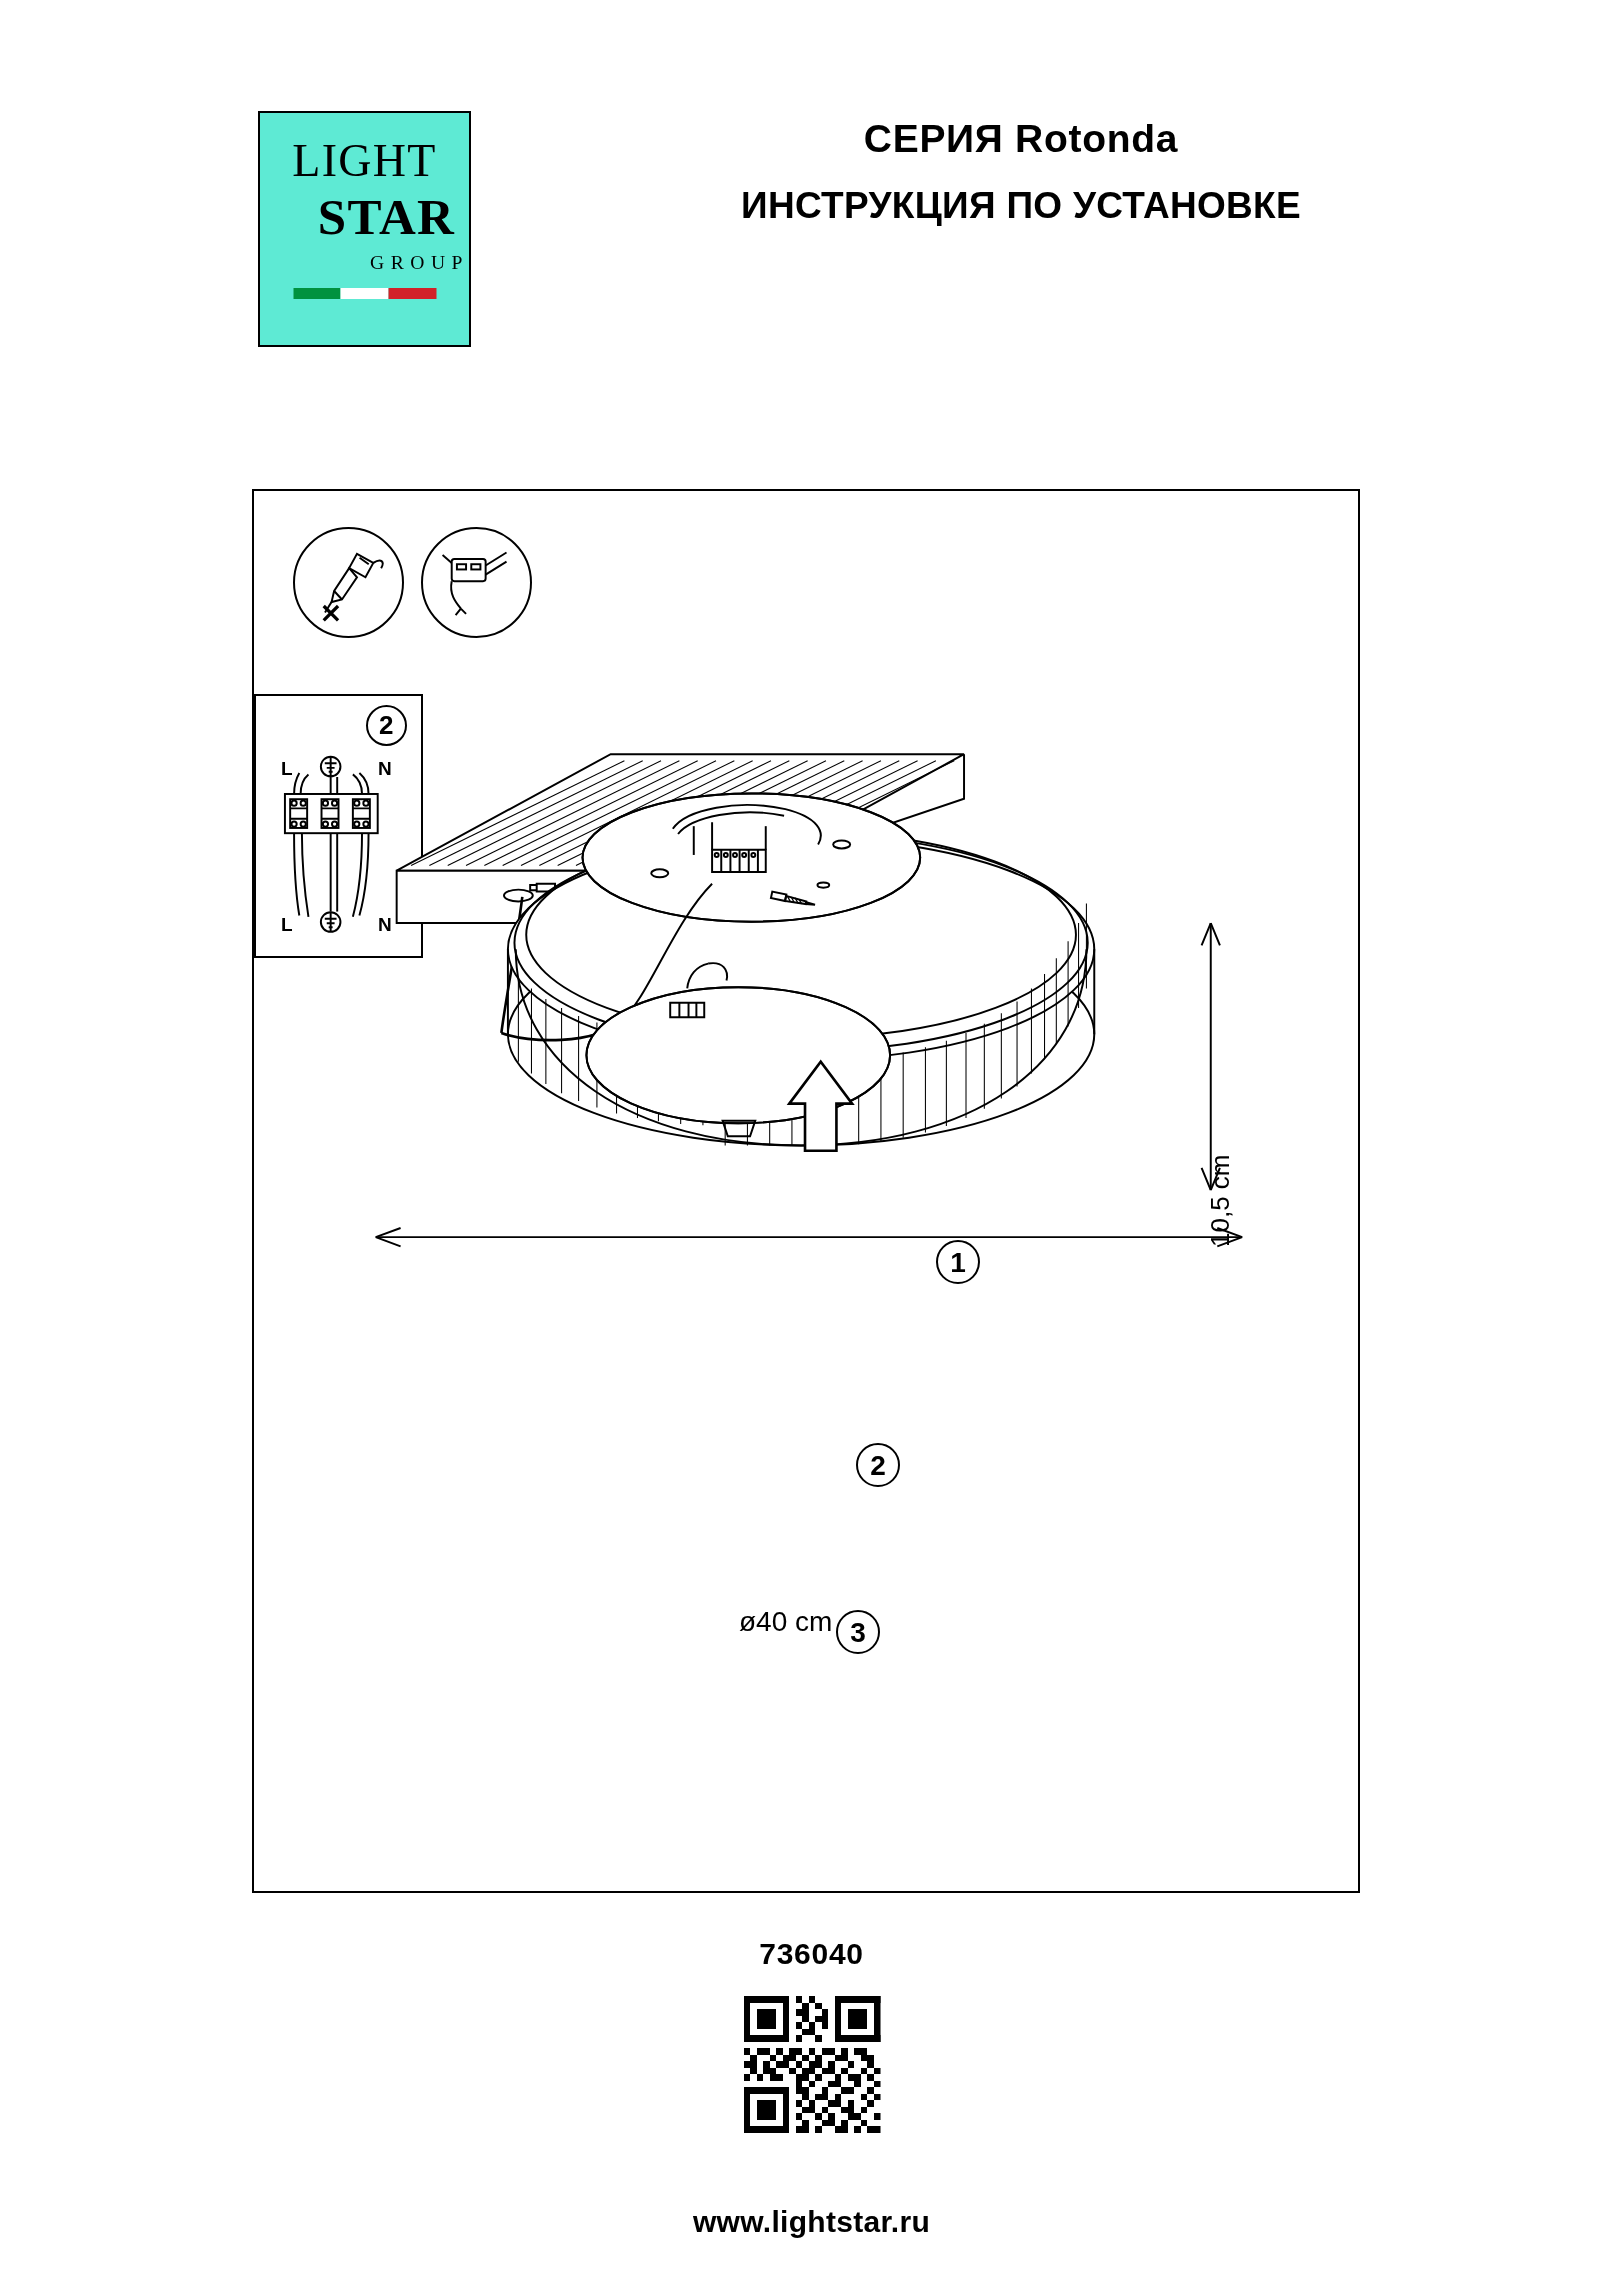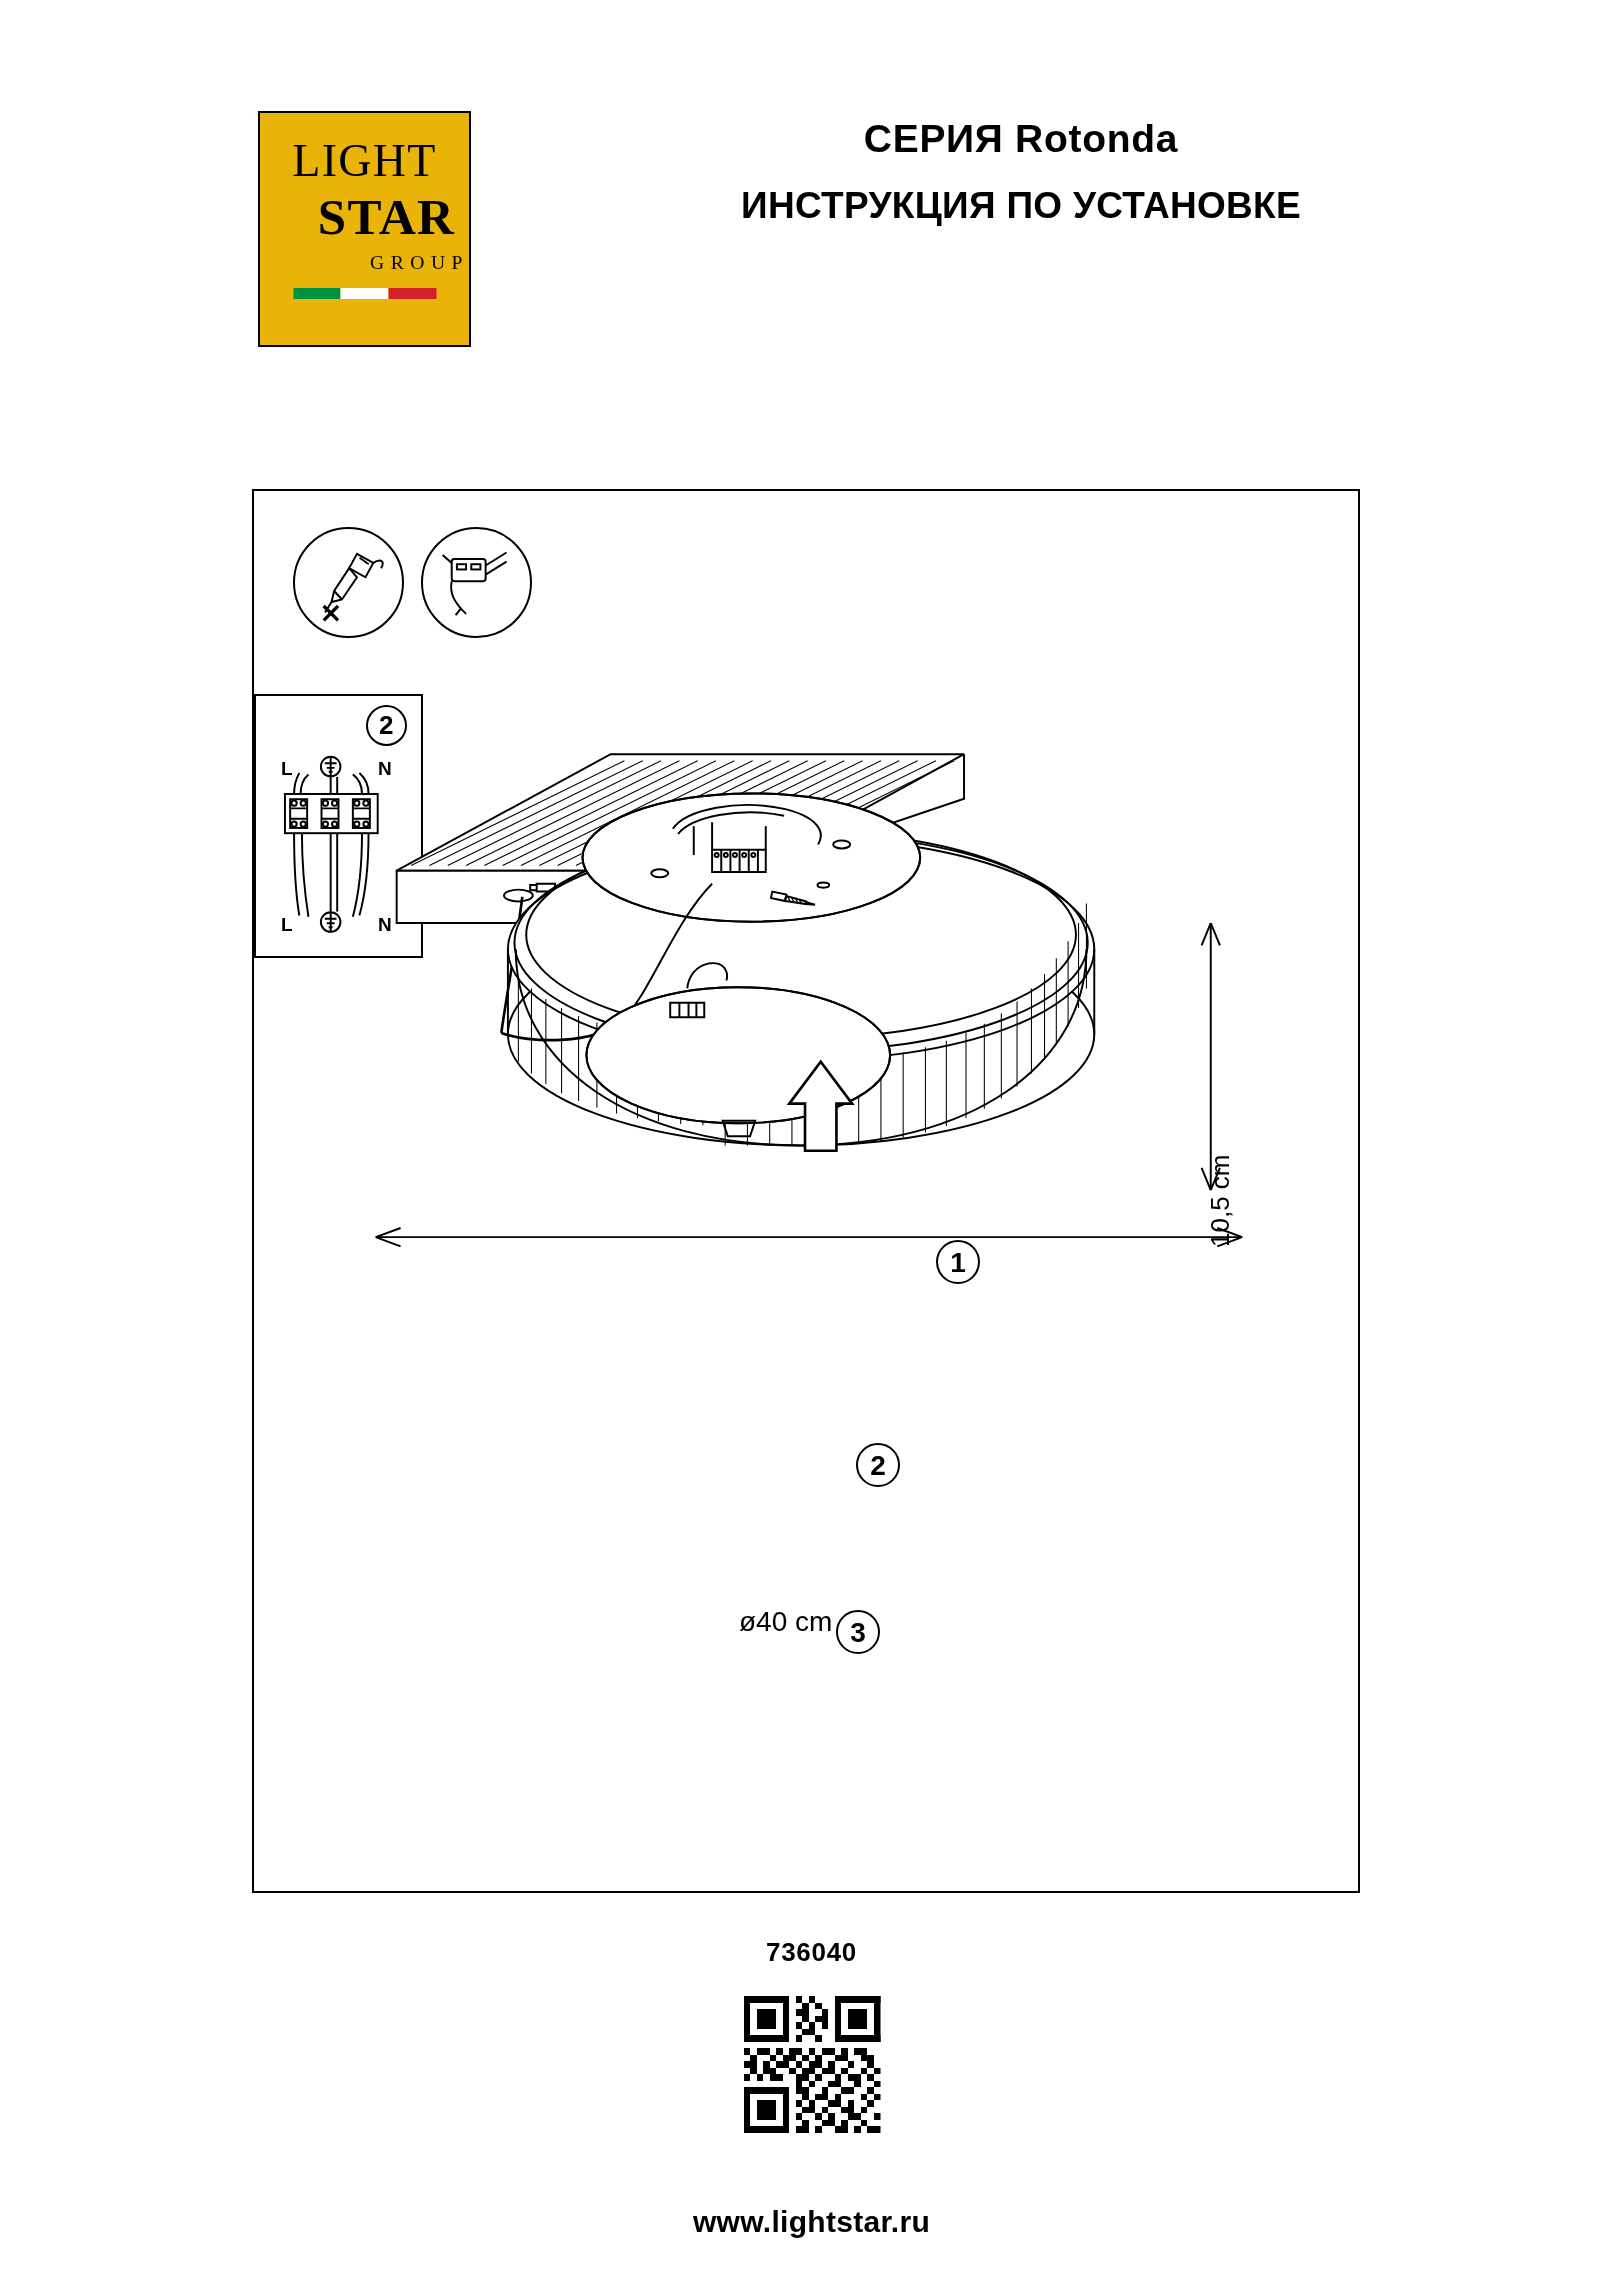--- a/index.html
+++ b/index.html
@@ -25,21 +25,21 @@
     height: 281px;
   }
   .logo-box {
     position: absolute;
     left: 258px;
     top: 13px;
     width: 213px;
     height: 236px;
     border: 2px solid #000;
     box-sizing: border-box;
-    background: #eab308;
+    background: #5eead4;
   }
   .logo-light {
     position: absolute;
     left: 0; right: 0;
     top: 21px;
     text-align: center;
     font-family: "Liberation Serif", serif;
     font-size: 46px;
     letter-spacing: 1.3px;
     font-weight: 400;
@@ -207,21 +207,21 @@
     font-size: 28px;
     white-space: nowrap;
   }
 
   
   .code-text {
     position: absolute;
     left: 0; right: 0;
     top: 1937px;
     text-align: center;
-    font-size: 26px;
+    font-size: 30px;
     font-weight: 700;
     letter-spacing: 0.7px;
   }
   .qr {
     position: absolute;
     left: 50%;
     transform: translateX(-50%);
     top: 1996px;
     width: 137px;
     height: 137px;

